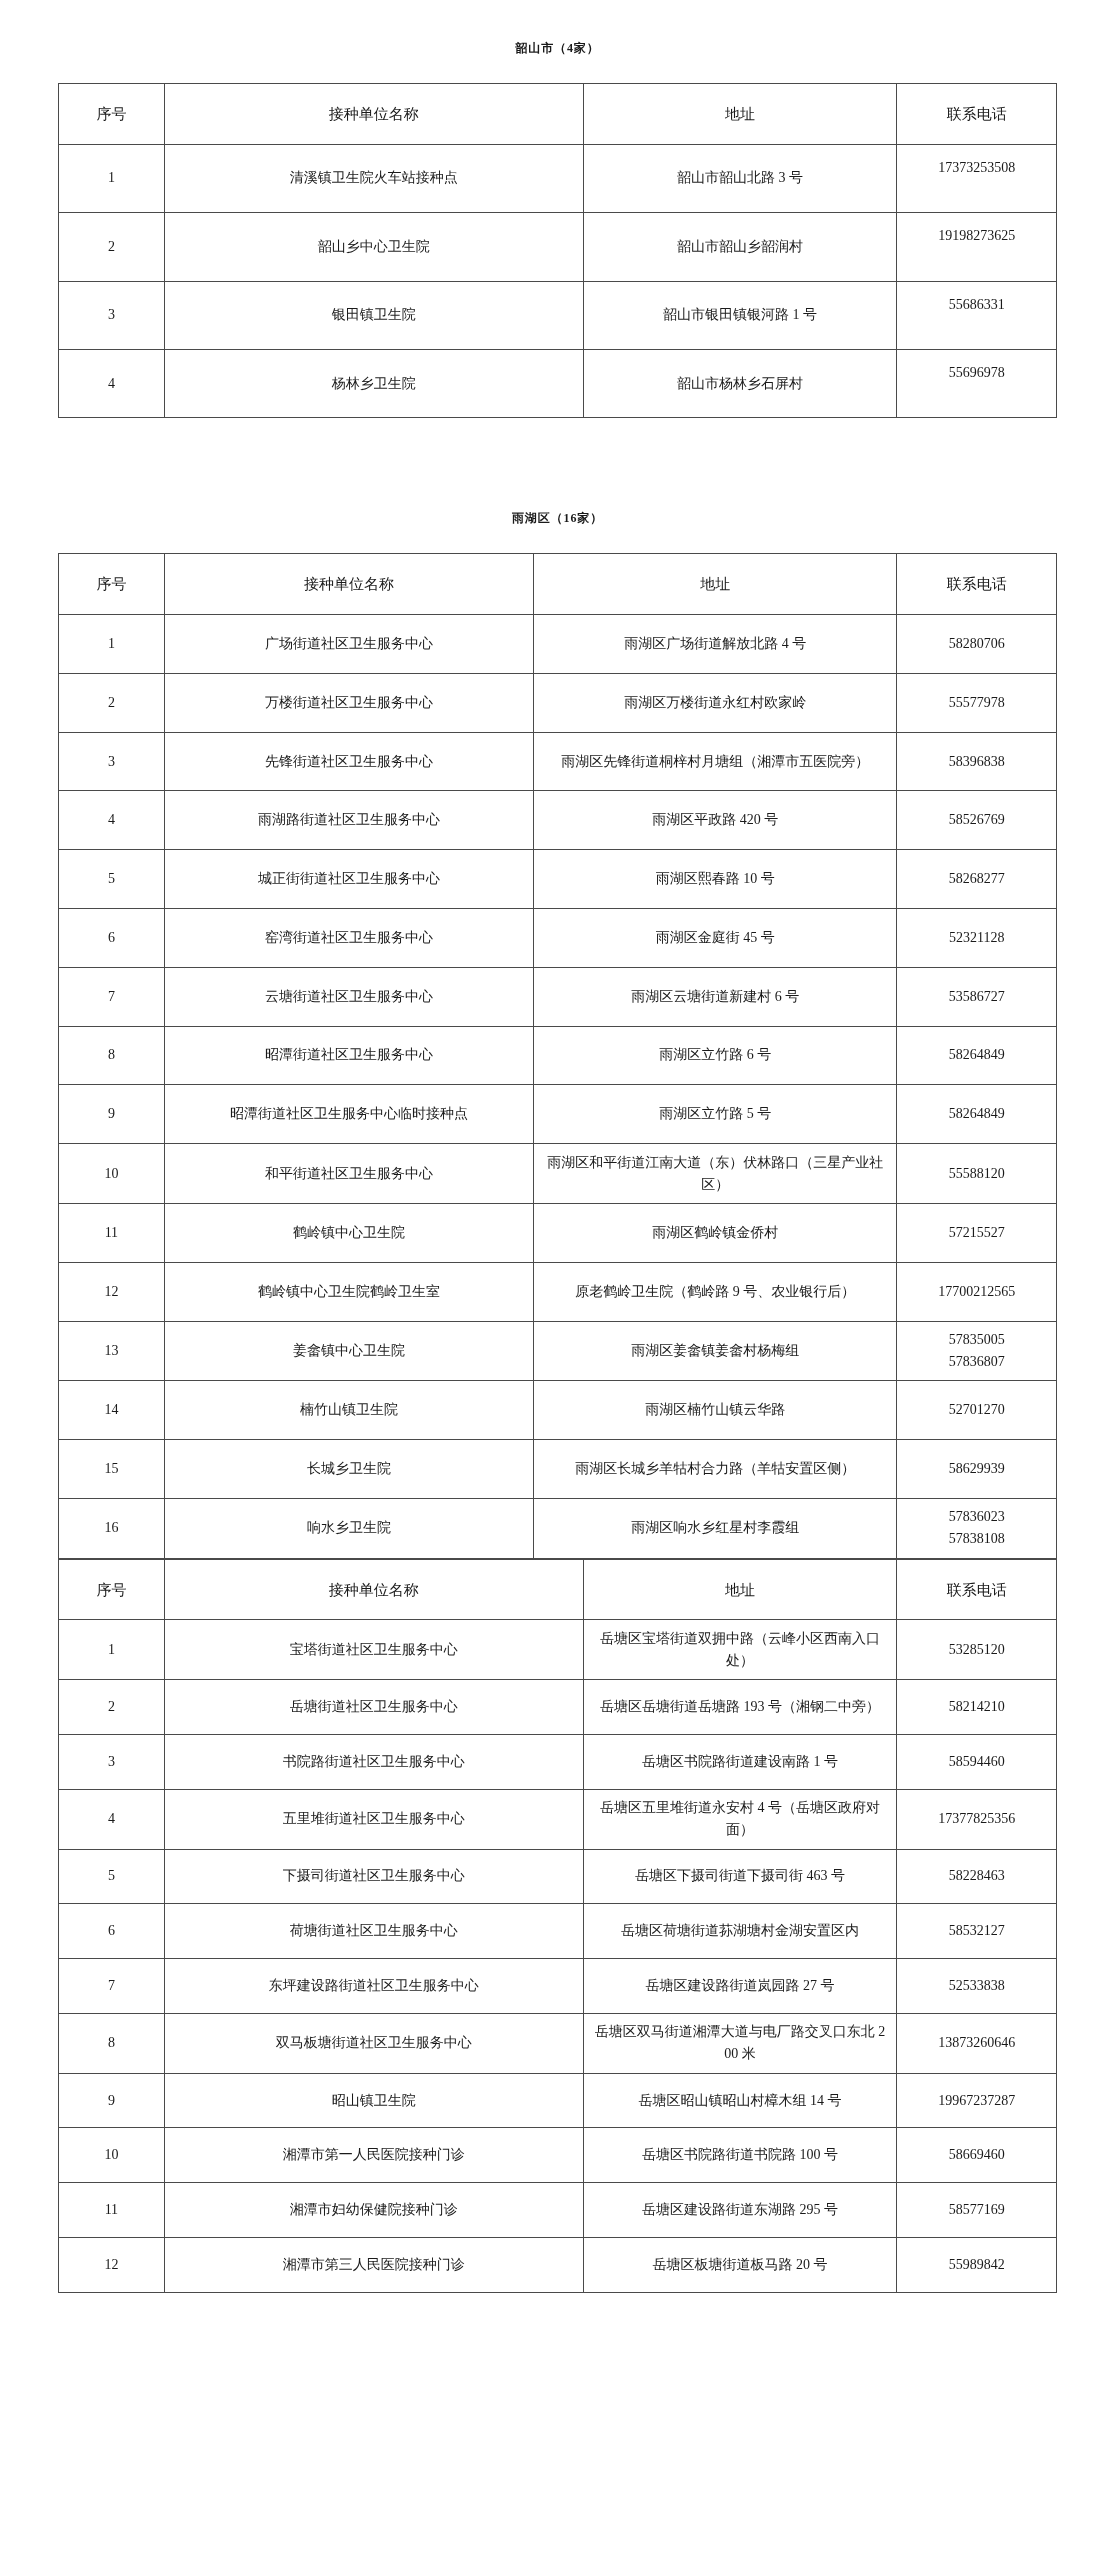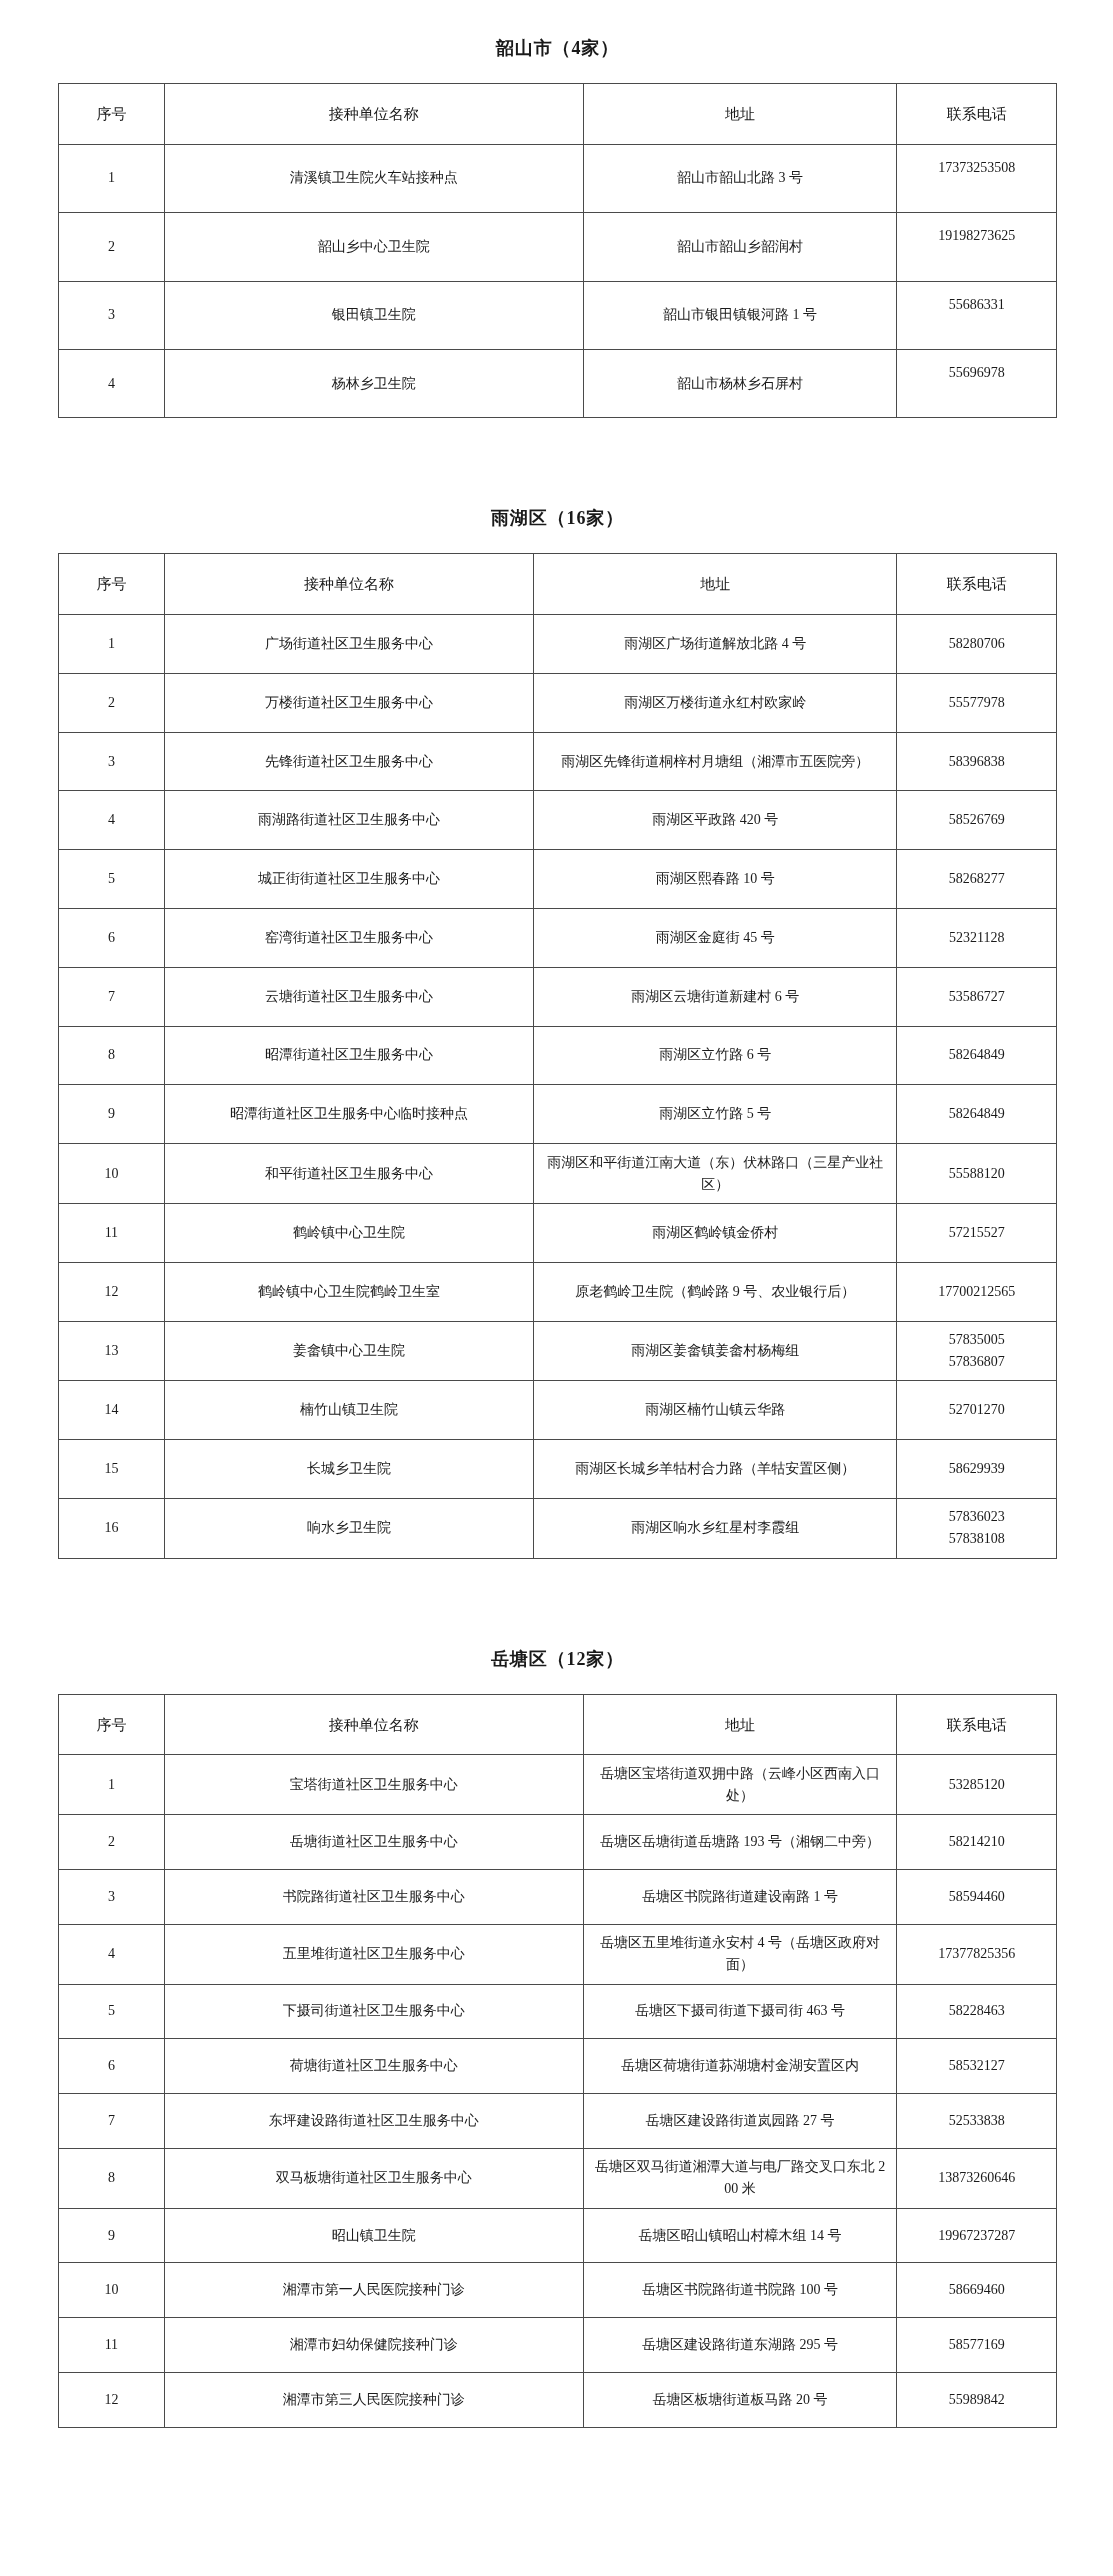--- a/index.html
+++ b/index.html
@@ -16,21 +16,21 @@
   }
   .document {
     width: 999px;
     margin-left: 58px;
     padding-top: 37px;
   }
   .table-section { margin-bottom: 0; }
   .section-title {
     text-align: center;
     font-weight: bold;
-    font-size: 18px;
+    font-size: 12px;
     line-height: 22px;
     letter-spacing: 0.9px;
     margin-bottom: 24px;
   }
   .t1 .section-title, .t2 .section-title { margin-top: 89px; }
   table {
     border-collapse: collapse;
     width: 100%;
     table-layout: fixed;
   }
@@ -218,21 +218,20 @@
             <td class="col-0">16</td>
             <td class="col-1">响水乡卫生院</td>
             <td class="col-2">雨湖区响水乡红星村李霞组</td>
             <td class="col-3">57836023
 57838108</td>
           </tr>
         </tbody>
       </table>
     </section>
     <section class="table-section t2">
-      <div class="section-title">岳塘区（12家）</div>
       <table>
         <colgroup>
           <col style="width: 10.6%;">
           <col style="width: 42%;">
           <col style="width: 31.4%;">
           <col style="width: 16%;">
         </colgroup>
         <thead>
           <tr>
             <th>序号</th>

